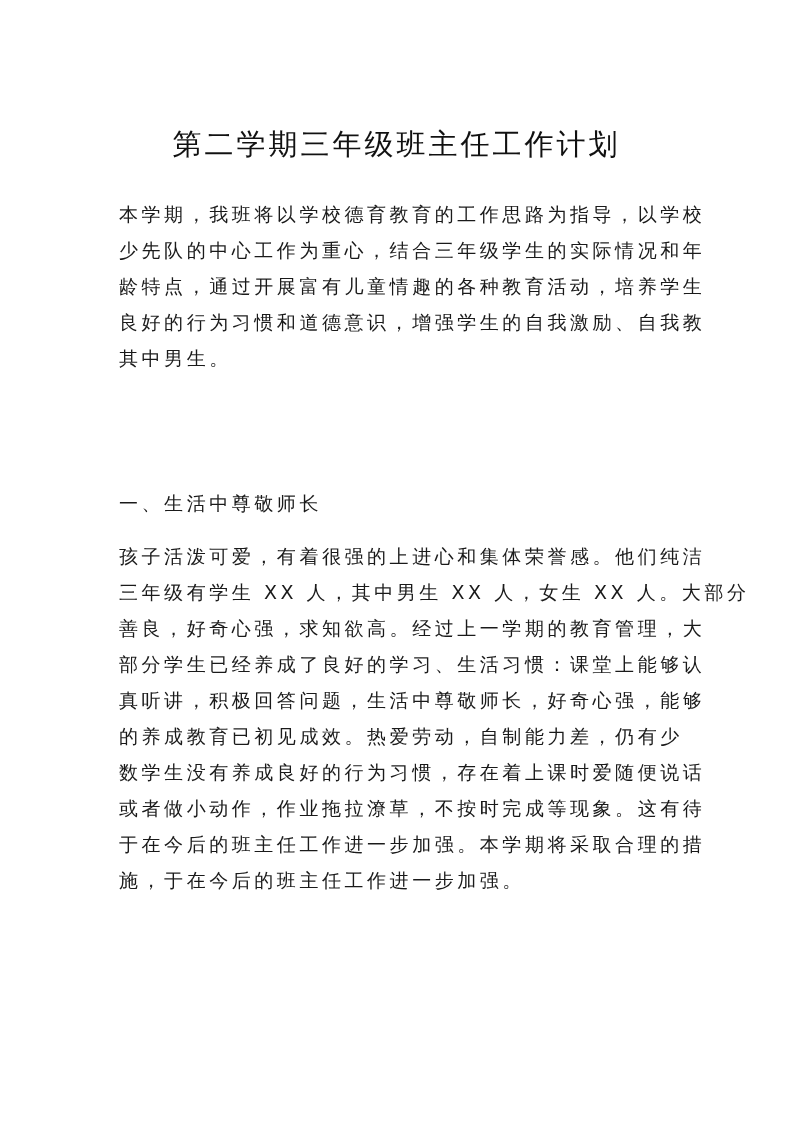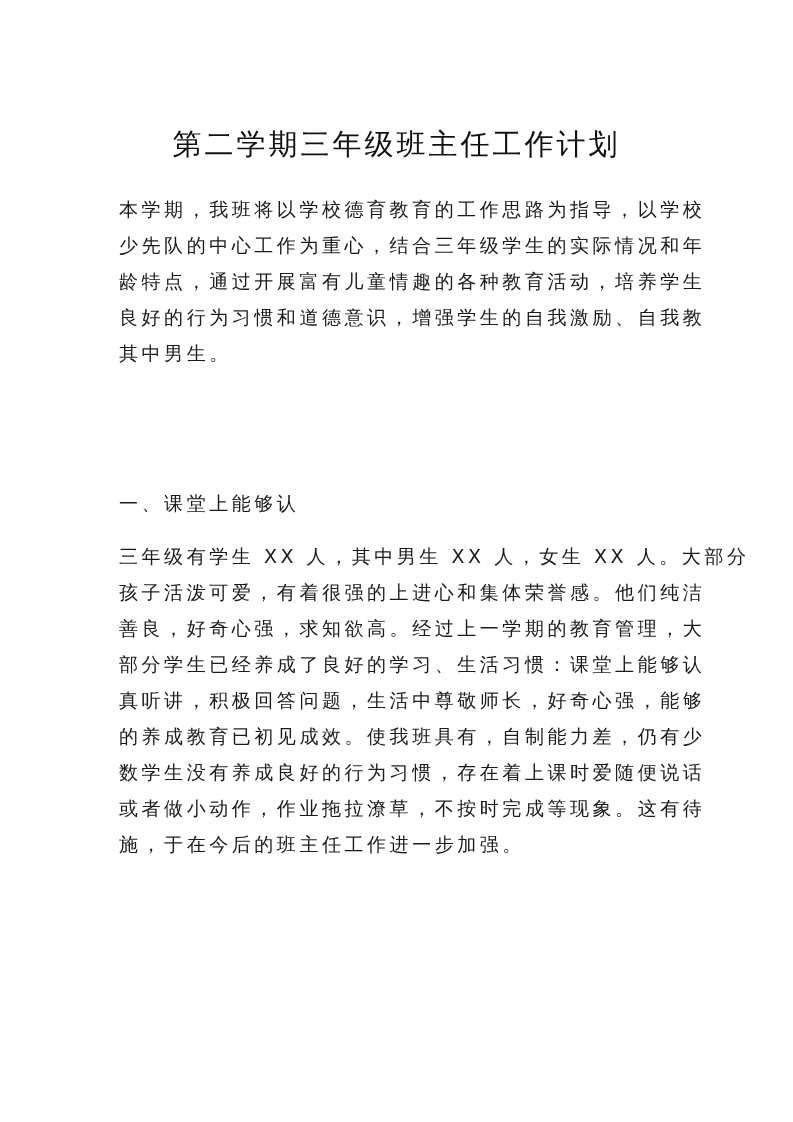--- a/index.html
+++ b/index.html
@@ -43,48 +43,49 @@
       line-height: 36px;
       letter-spacing: 3.55px;
       margin: 0;
       color: #1a1a1a;
     }
     .line {
       display: block;
       white-space: nowrap;
       height: 36px;
     }
-    .p1 { top: 191px; }
+    .p1 { top: 197px; font-family: Liberation Serif, serif; }
     .heading1 { top: 485px; }
     .p2 { top: 538px; }
   </style>
 </head>
 <body>
 
 <div class="page">
 
   <h1 class="title">第二学期三年级班主任工作计划</h1>
 
   <div class="body-text p1">
     <span class="line">本学期，我班将以学校德育教育的工作思路为指导，以学校</span>
     <span class="line">少先队的中心工作为重心，结合三年级学生的实际情况和年</span>
     <span class="line">龄特点，通过开展富有儿童情趣的各种教育活动，培养学生</span>
     <span class="line">良好的行为习惯和道德意识，增强学生的自我激励、自我教</span>
     <span class="line">其中男生。</span>
   </div>
 
   <div class="body-text heading1">
-    <span class="line">一、课堂上能够认</span>
+    <span class="line">一、生活中尊敬师长</span>
   </div>
 
   <div class="body-text p2">
+    <span class="line">孩子活泼可爱，有着很强的上进心和集体荣誉感。他们纯洁</span>
     <span class="line">三年级有学生 XX 人，其中男生 XX 人，女生 XX 人。大部分</span>
-    <span class="line">孩子活泼可爱，有着很强的上进心和集体荣誉感。他们纯洁</span>
     <span class="line">善良，好奇心强，求知欲高。经过上一学期的教育管理，大</span>
     <span class="line">部分学生已经养成了良好的学习、生活习惯：课堂上能够认</span>
     <span class="line">真听讲，积极回答问题，生活中尊敬师长，好奇心强，能够</span>
-    <span class="line">的养成教育已初见成效。使我班具有，自制能力差，仍有少</span>
+    <span class="line">的养成教育已初见成效。热爱劳动，自制能力差，仍有少</span>
     <span class="line">数学生没有养成良好的行为习惯，存在着上课时爱随便说话</span>
     <span class="line">或者做小动作，作业拖拉潦草，不按时完成等现象。这有待</span>
+    <span class="line">于在今后的班主任工作进一步加强。本学期将采取合理的措</span>
     <span class="line">施，于在今后的班主任工作进一步加强。</span>
   </div>
 
 </div>
 
 </body></html>

